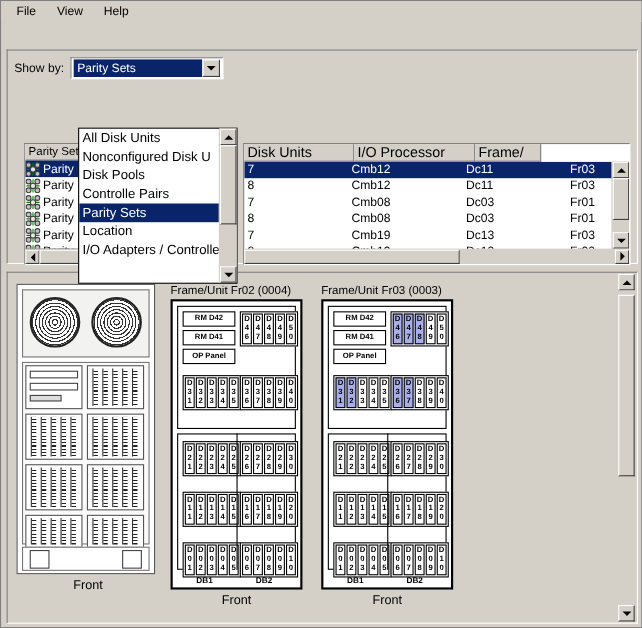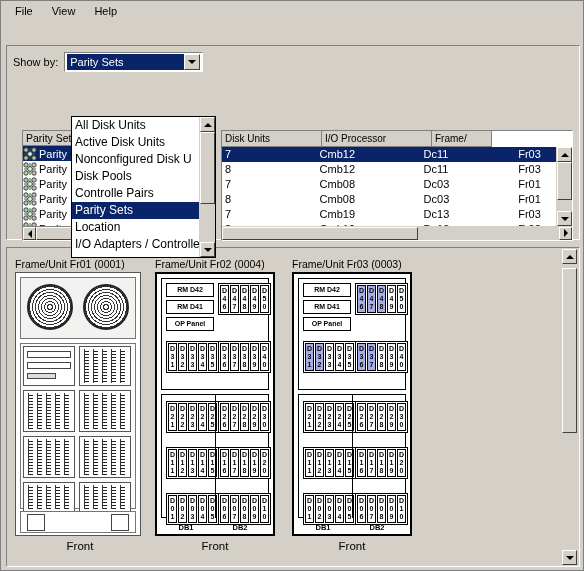--- a/index.html
+++ b/index.html
@@ -111,21 +111,21 @@
   }
 
   
   .dtable {
     position:absolute; left:214px; top:84px; width:352px; height:111px;
     background:#fff; border:1px solid #808080; border-right-color:#fff; border-bottom-color:#fff;
     overflow:hidden;
   }
   .dt-headrow { display:flex; height:16px; }
   .dt-th {
-    background:#d4d0c8; font-size:10px; line-height:15px; padding-left:3px;
+    background:#d4d0c8; font-size:13px; line-height:15px; padding-left:3px;
     border-right:1px solid #808080; border-bottom:1px solid #808080; white-space:nowrap; overflow:hidden;
   }
   .dt-body { position:absolute; left:0; top:16px; right:0; bottom:0; overflow:hidden; }
   .dt-row { display:flex; height:15px; }
   .dt-row.sel { background:#0a246a; color:#fff; }
   .dt-td { font-size:11px; line-height:15px; padding-left:3px; white-space:nowrap; overflow:hidden; }
   .dt-vsb {
     position:absolute; right:0; top:16px; width:16px; bottom:14px; background:#d4d0c8;
     display:flex; flex-direction:column; border-left:1px solid #d4d0c8;
   }
@@ -373,21 +373,20 @@
           <div class="sb-track"></div>
           <div class="sb-sq">
               <span class="arw-r"></span>
             </div>
         </div>
       </div>
 
       <div class="dropdown">
         <div class="dd-items" id="dd-items">
             <div class="dd-item">All Disk Units</div>
-            <div class="dd-item">Active Disk Units</div>
             <div class="dd-item">Nonconfigured Disk U</div>
             <div class="dd-item">Disk Pools</div>
             <div class="dd-item">Controlle Pairs</div>
             <div class="dd-item sel">Parity Sets</div>
             <div class="dd-item">Location</div>
             <div class="dd-item">I/O Adapters / Controlle</div>
           </div>
         <div class="dd-sb">
           <div class="sb-sq">
               <span class="arw-u"></span>
@@ -412,21 +411,20 @@
         </label>
       </div>
 
     </div>
   </div>
 
   <div class="lower-panel">
     <div class="lp-inner">
 
       <div class="fr01">
-        <div class="frame-title">Frame/Unit Fr01 (0001)</div>
         <div class="tower">
           <div class="tw-top">
             <div class="fan l"></div>
             <div class="fan r"></div>
           </div>
           <div class="tw-body">
             <div class="bay" style="left:2px;top:2px;width:52px;height:40px">
               <div style="position:absolute;left:3px;top:4px;right:3px;height:7px;background:#fff;border:1px solid #444"></div>
               <div style="position:absolute;left:3px;top:15px;right:3px;height:7px;background:#fff;border:1px solid #444"></div>
               <div style="position:absolute;left:3px;top:26px;right:18px;height:6px;background:#ddd;border:1px solid #444"></div>

